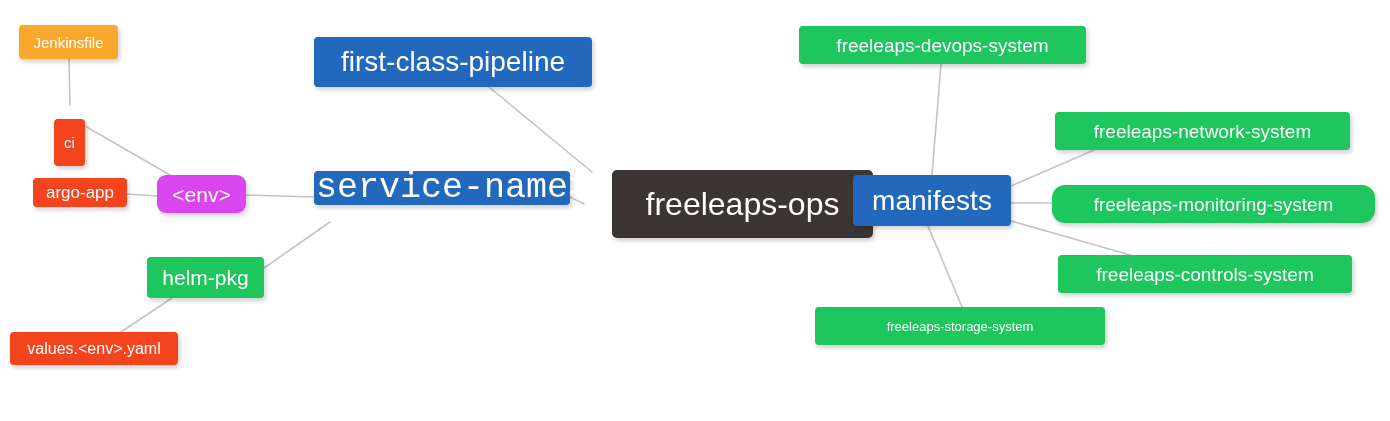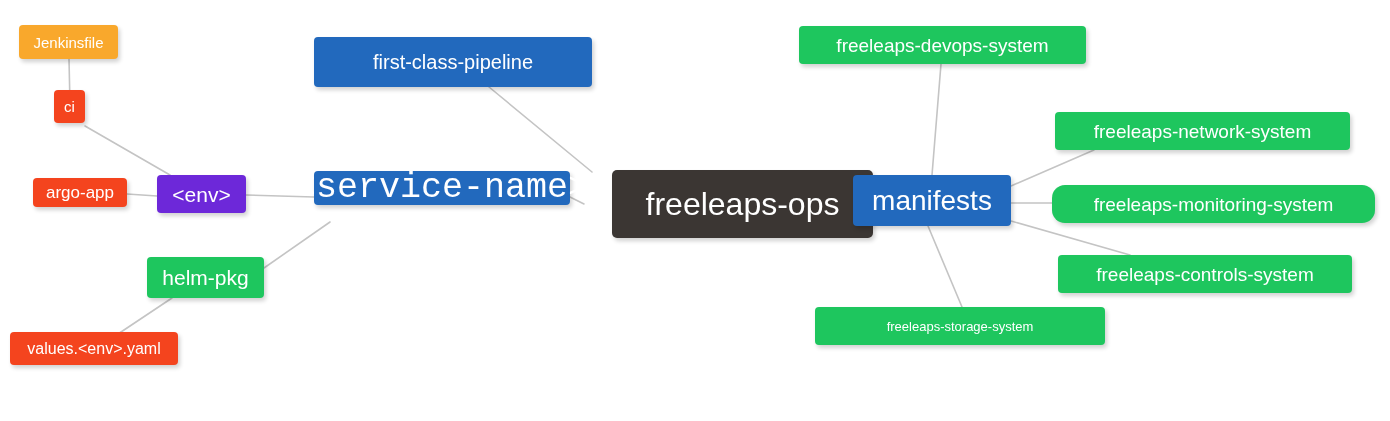--- a/index.html
+++ b/index.html
@@ -52,36 +52,36 @@
       <line x1="932" y1="175" x2="941" y2="64" stroke="#c4c4c4" stroke-width="1.6" stroke-linecap="round"></line>
       <line x1="1011" y1="186" x2="1094" y2="150" stroke="#c4c4c4" stroke-width="1.6" stroke-linecap="round"></line>
       <line x1="1011" y1="203" x2="1052" y2="203" stroke="#c4c4c4" stroke-width="1.6" stroke-linecap="round"></line>
       <line x1="1011" y1="221" x2="1130" y2="255" stroke="#c4c4c4" stroke-width="1.6" stroke-linecap="round"></line>
       <line x1="928" y1="226" x2="962" y2="307" stroke="#c4c4c4" stroke-width="1.6" stroke-linecap="round"></line>
     </svg>
   <div id="node-layer">
       <div class="node node-l2" style="left: 19px; top: 25px; width: 99px; height: 34px; background: rgb(249, 168, 44); font-size: 15px;">
         <span>Jenkinsfile</span>
       </div>
-      <div class="node node-l2" style="left: 54px; top: 90px; width: 31px; height: 33px; background: rgb(244, 68, 30); font-size: 15px;">
+      <div class="node node-l2" style="left: 54px; top: 119px; width: 31px; height: 47px; background: rgb(244, 68, 30); font-size: 15px;">
         <span>ci</span>
       </div>
       <div class="node node-l2" style="left: 33px; top: 178px; width: 94px; height: 29px; background: rgb(244, 68, 30); font-size: 17px;">
         <span>argo-app</span>
       </div>
-      <div class="node node-l2" style="left: 157px; top: 175px; width: 89px; height: 38px; background: #6d28d9; font-size: 21px;">
+      <div class="node node-l2" style="left: 157px; top: 175px; width: 89px; height: 38px; background: #d946ef; font-size: 21px; border-radius: 9px;">
         <span>&lt;env&gt;</span>
       </div>
       <div class="node node-l2" style="left: 147px; top: 257px; width: 117px; height: 41px; background: rgb(30, 198, 94); font-size: 21px;">
         <span>helm-pkg</span>
       </div>
       <div class="node node-l2" style="left: 10px; top: 332px; width: 168px; height: 33px; background: rgb(244, 68, 30); font-size: 16px;">
         <span>values.&lt;env&gt;.yaml</span>
       </div>
-      <div class="node node-l1" style="left: 314px; top: 37px; width: 278px; height: 50px; background: rgb(34, 105, 189); font-size: 20px;">
+      <div class="node node-l1" style="left: 314px; top: 37px; width: 278px; height: 50px; background: rgb(34, 105, 189); font-size: 28px;">
         <span>first-class-pipeline</span>
       </div>
       <div class="node node-l1" style="left: 314px; top: 171px; width: 256px; height: 34px; background: rgb(34, 105, 189); font-size: 35px; font-family: Liberation Mono, monospace;">
         <span>&lt;service-name&gt;</span>
       </div>
       <div class="node node-root" style="left: 584px; top: 170px; width: 261px; height: 68px; background: rgb(59, 54, 51); font-size: 32px; margin-left: 28px;">
         <span>freeleaps-ops</span>
       </div>
       <div class="node node-l1" style="left: 853px; top: 175px; width: 158px; height: 51px; background: rgb(34, 105, 189); font-size: 28px;">
         <span>manifests</span>

